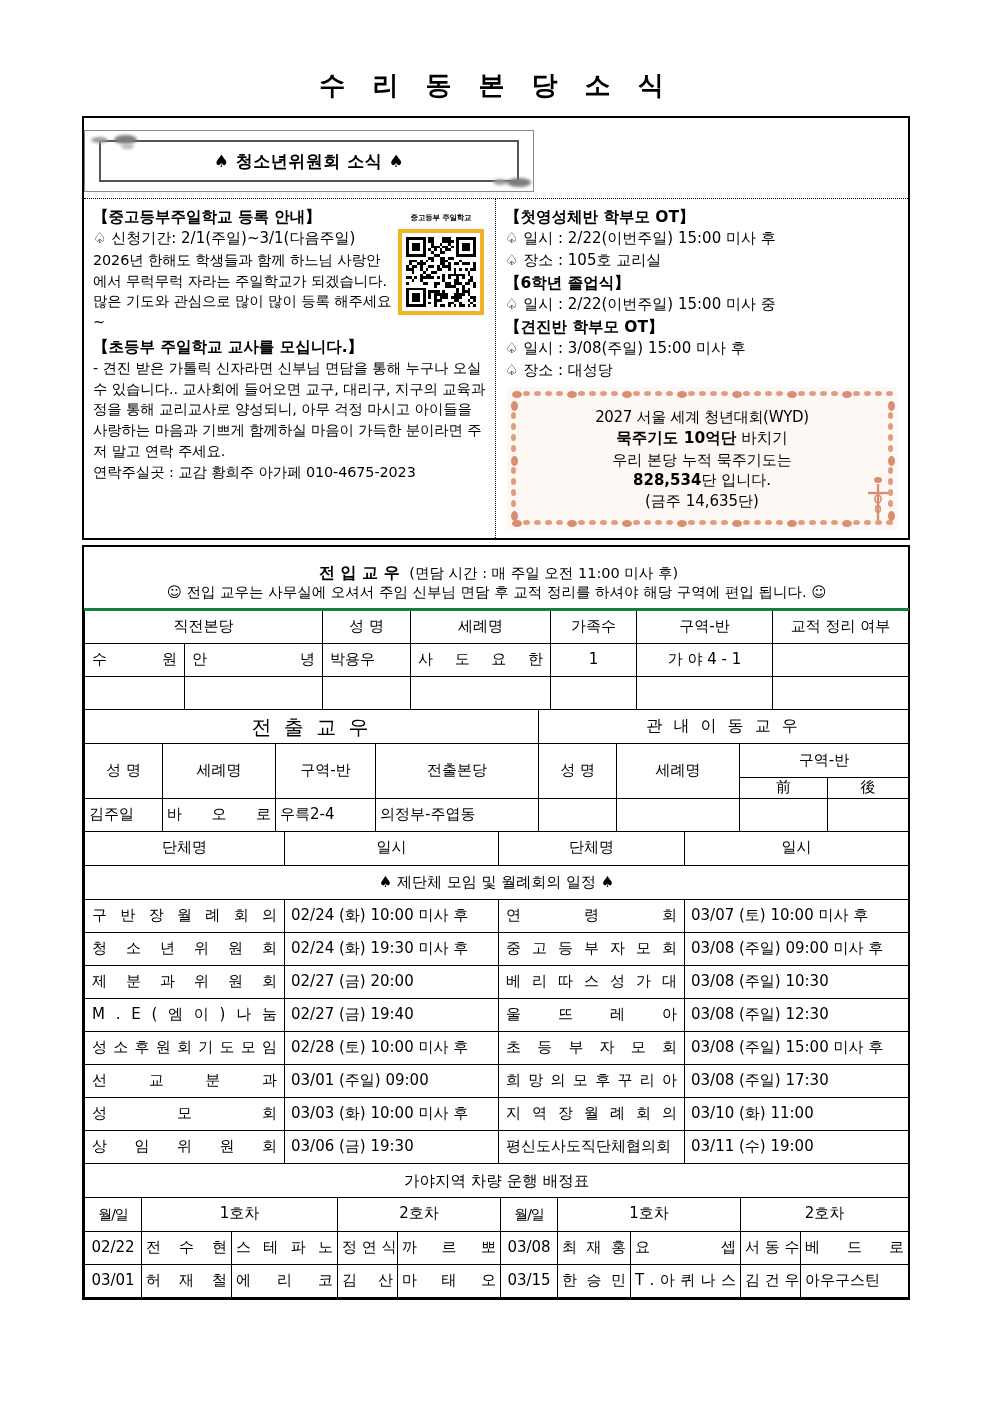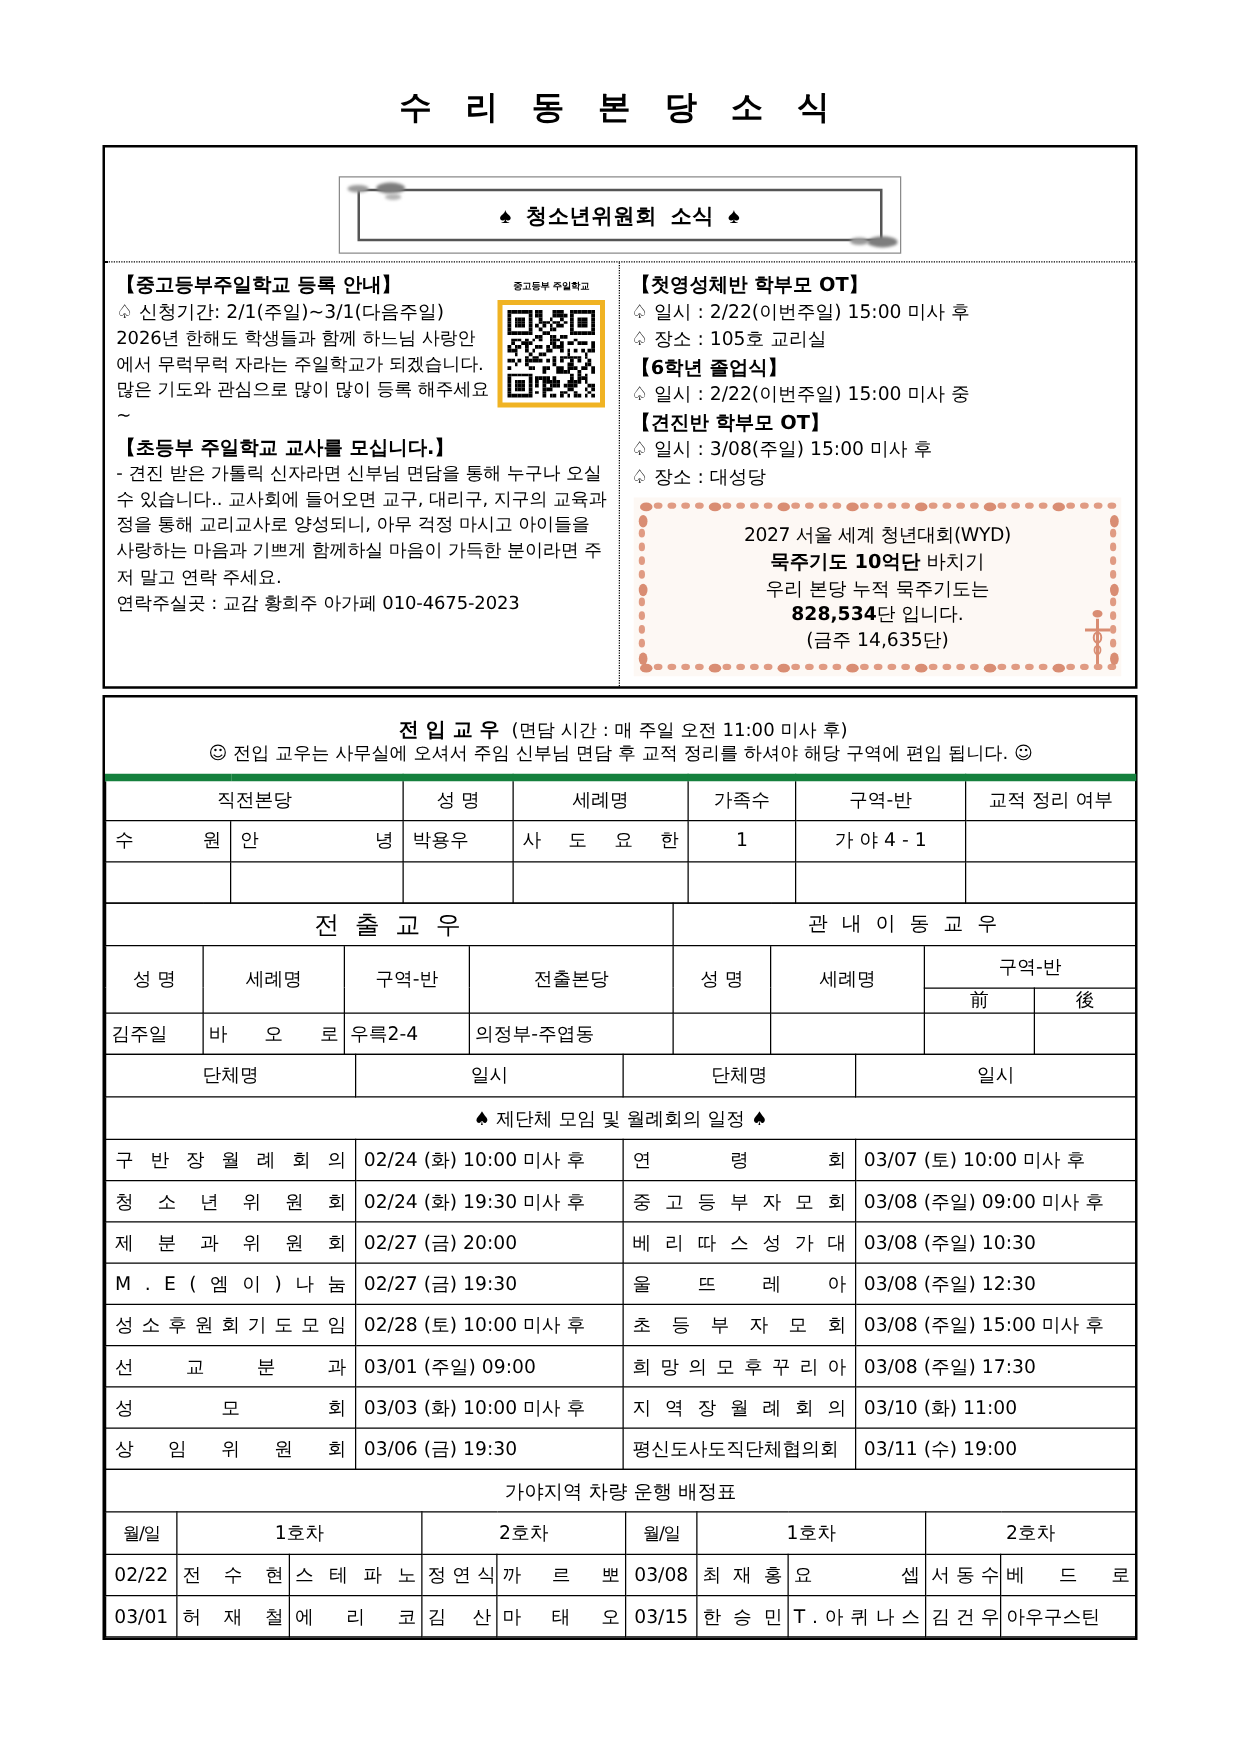--- a/index.html
+++ b/index.html
@@ -27,24 +27,23 @@
 
   
   .frame {
     margin: 0 auto;
     width: 828px;
     border: 2px solid #000;
   }
 
   
   .banner-wrap {
-    padding: 23px 0 6px 0;
+    padding: 12px 0 6px 0;
     display: flex;
-    justify-content: center;
-    font-family: Liberation Mono, monospace;
+    justify-content: flex-start;
   }
   .banner {
     position: relative;
     width: 450px;
     height: 62px;
     border: 1px solid #8a8a8a;
     display: flex;
     align-items: center;
     justify-content: center;
   }
@@ -963,21 +962,21 @@
       <col style="width:100px">
         <col style="width:138px">
         <col style="width:88px">
       <col style="width:140px">
         <col style="width:86px">
         <col style="width:136px">
         <col style="width:136px">
     </colgroup>
     <tbody>
         <tr>
-      <td colspan="7" style="border:none;border-bottom:6px solid #15803d;padding:16px 4px 6px 4px;">
+      <td colspan="7" style="border:none;border-bottom:3px solid #15803d;padding:16px 4px 6px 4px;">
         <div>
           <span class="sect-title">전 입 교 우 </span><span class="sect-sub">(면담 시간 : 매 주일 오전 11:00 미사 후)</span>
         </div>
         <div class="sect-sub">☺ 전입 교우는 사무실에 오셔서 주임 신부님 면담 후 교적 정리를 하셔야 해당 구역에 편입 됩니다. ☺</div>
       </td>
     </tr>
     <tr class="rowh">
       <td class="hdr" colspan="2">직전본당</td>
       <td class="hdr">성 명</td>
       <td class="hdr">세례명</td>
@@ -1080,21 +1079,21 @@
           <td class="lft">03/08 (주일) 09:00 미사 후</td>
         </tr>
         <tr class="rowd">
           <td class="spread">제 분 과 위 원 회</td>
           <td class="lft">02/27 (금) 20:00</td>
           <td class="spread">베 리 따 스 성 가 대</td>
           <td class="lft">03/08 (주일) 10:30</td>
         </tr>
         <tr class="rowd">
           <td class="spread">M . E ( 엠 이 ) 나 눔</td>
-          <td class="lft">02/27 (금) 19:30</td>
+          <td class="lft">02/27 (금) 19:40</td>
           <td class="spread">울 뜨 레 아</td>
           <td class="lft">03/08 (주일) 12:30</td>
         </tr>
         <tr class="rowd">
           <td class="spread">성 소 후 원 회 기 도 모 임</td>
           <td class="lft">02/28 (토) 10:00 미사 후</td>
           <td class="spread">초 등 부 자 모 회</td>
           <td class="lft">03/08 (주일) 15:00 미사 후</td>
         </tr>
         <tr class="rowd">

